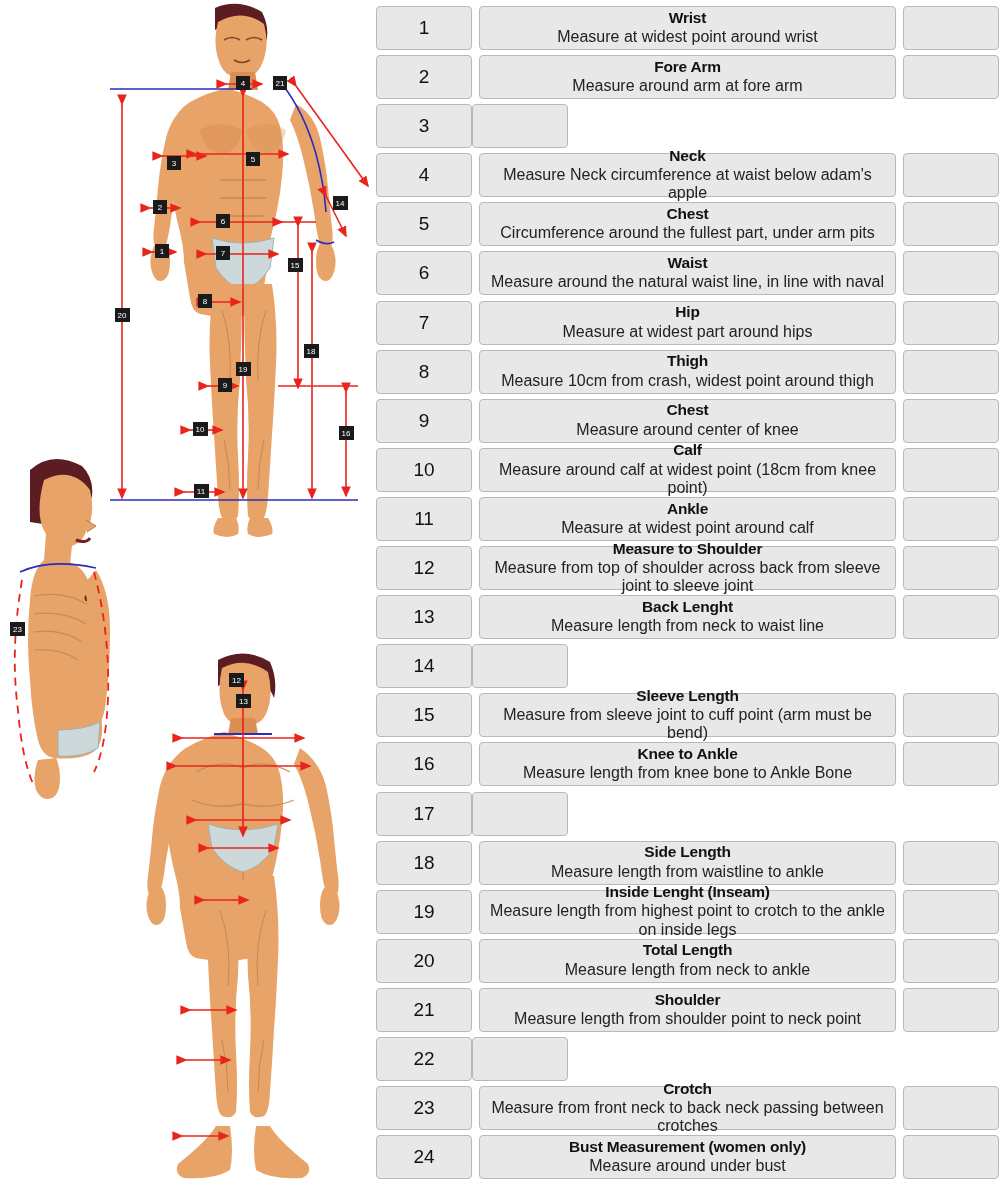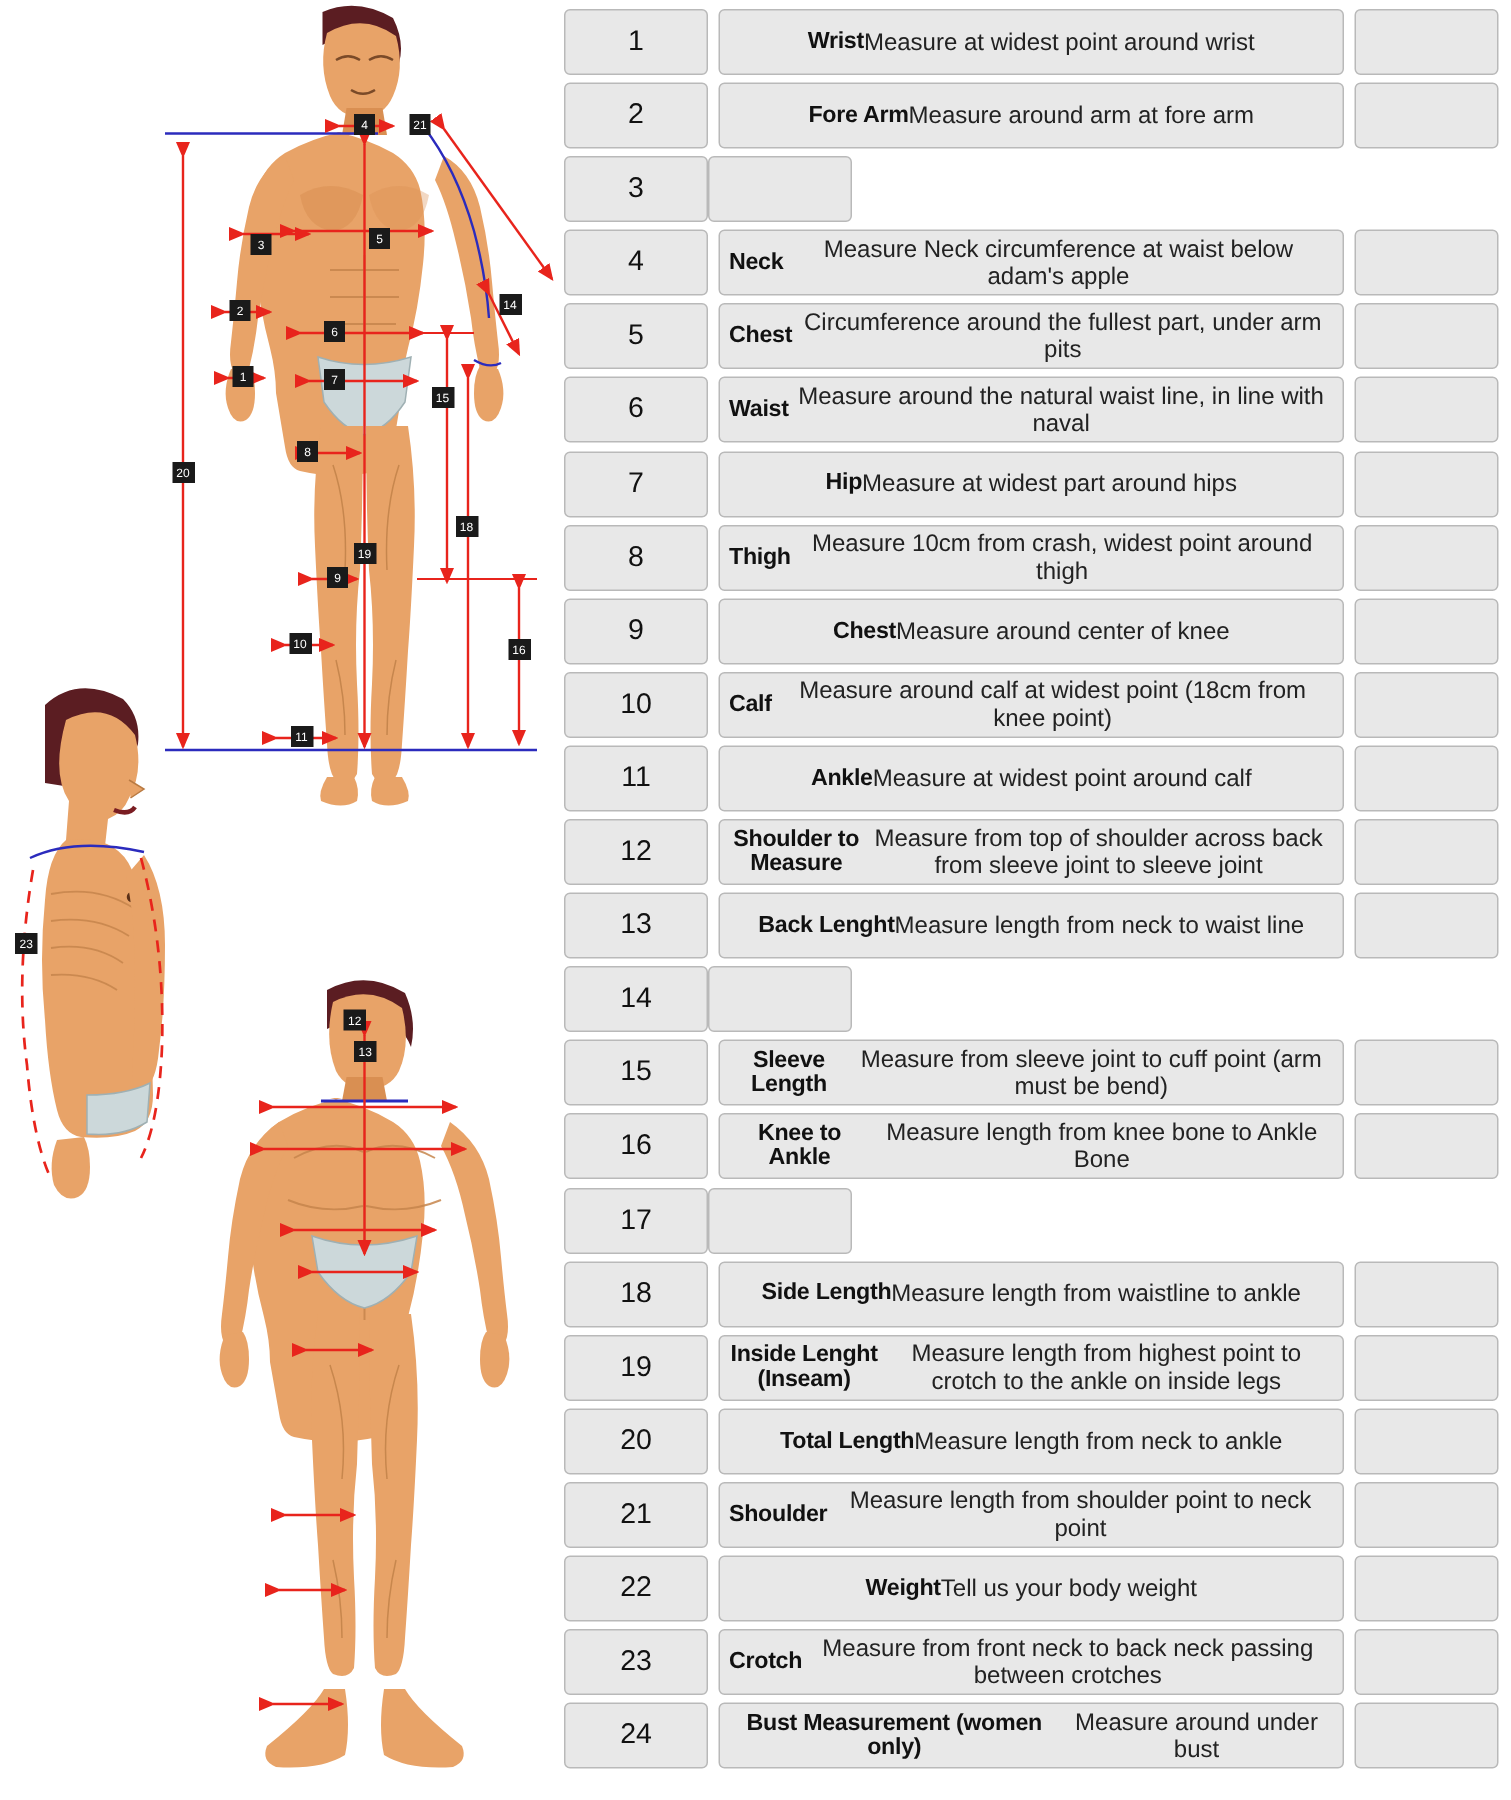--- a/index.html
+++ b/index.html
@@ -35,21 +35,21 @@
     box-sizing:border-box;
   }
   .num{
     width:96px;flex:0 0 96px;
     display:flex;align-items:center;justify-content:center;
     font-size:19px;color:#111;
   }
   .desc{
     flex:1 1 auto;
     margin:0 7px;
-    display:flex;flex-direction:row;align-items:center;justify-content:center;
+    display:flex;flex-direction:column;align-items:center;justify-content:center;
     text-align:center;
     padding:2px 6px;
   }
   .desc .title{
     font-size:15.5px;font-weight:bold;color:#111;line-height:1.05;
     letter-spacing:-0.2px;
   }
   .desc .sub{
     font-size:16px;color:#222;line-height:1.15;margin-top:2px;
   }
@@ -357,21 +357,21 @@
       <div class="cell desc">
         <div class="title">Ankle</div>
         <div class="sub">Measure at widest point around calf</div>
       </div>
       <div class="cell inputbox"></div>
     </div>
 
     <div class="row">
       <div class="cell num">12</div>
       <div class="cell desc">
-        <div class="title">Shoulder to Measure</div>
+        <div class="title">Measure to Shoulder</div>
         <div class="sub">Measure from top of shoulder across back from sleeve joint to sleeve joint</div>
       </div>
       <div class="cell inputbox"></div>
     </div>
 
     <div class="row">
       <div class="cell num">13</div>
       <div class="cell desc">
         <div class="title">Back Lenght</div>
         <div class="sub">Measure length from neck to waist line</div>
@@ -438,24 +438,20 @@
       <div class="cell num">21</div>
       <div class="cell desc">
         <div class="title">Shoulder</div>
         <div class="sub">Measure length from shoulder point to neck point</div>
       </div>
       <div class="cell inputbox"></div>
     </div>
 
     <div class="row">
       <div class="cell num">22</div>
-      <div class="cell desc">
-        <div class="title">Weight</div>
-        <div class="sub">Tell us your body weight</div>
-      </div>
       <div class="cell inputbox"></div>
     </div>
 
     <div class="row">
       <div class="cell num">23</div>
       <div class="cell desc">
         <div class="title">Crotch</div>
         <div class="sub">Measure from front neck to back neck passing between crotches</div>
       </div>
       <div class="cell inputbox"></div>

